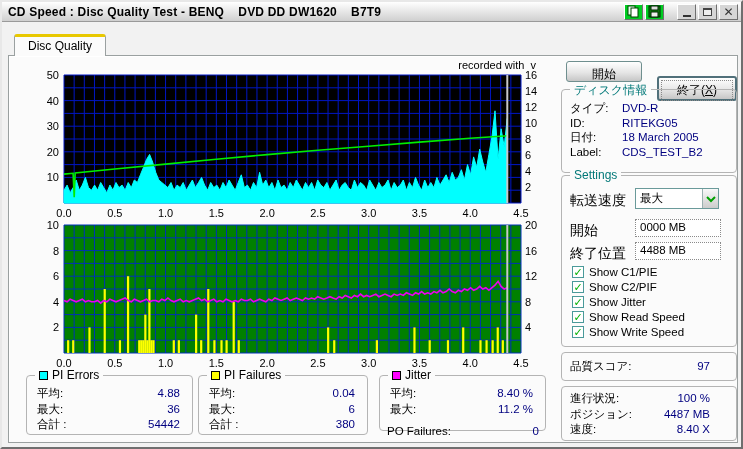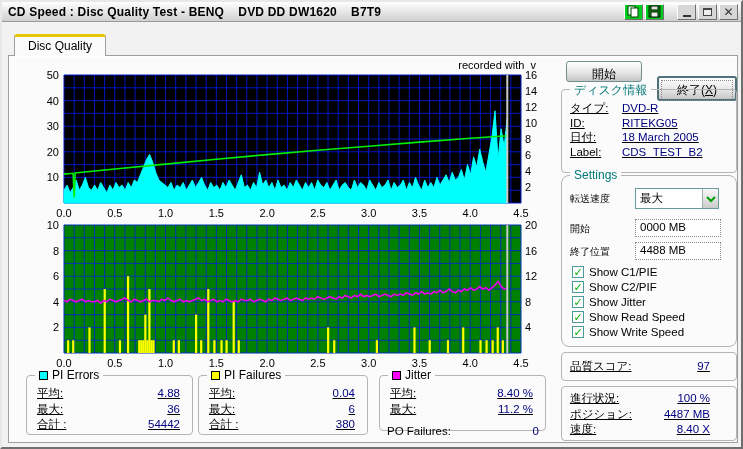--- a/index.html
+++ b/index.html
@@ -30,21 +30,21 @@
     font-size:12px; color:#000; z-index:3; }
   .tabpage { position:absolute; left:6px; top:53px; width:730px; height:388px;
     background:#fbfbfb; border:1px solid #9aa0a0; box-shadow:inset 1px 1px 0 #ffffff; }
   
   .chart-svg { position:absolute; left:22px; pointer-events:none; }
   #chart1 { top:7px; }
   #chart2 { top:157px; }
   .watermark { position:absolute; left:300px; top:3px; width:227px; text-align:right;
     font-size:11px; color:#000; white-space:pre; }
   
-  .grp { position:absolute; border:1px solid #b4b4b4; border-radius:4px;text-decoration:underline; }
+  .grp { position:absolute; border:1px solid #b4b4b4; border-radius:4px; }
   .grp-title { position:absolute; top:-8px; left:8px; background:#fbfbfb; padding:0 4px;
     font-size:12px; color:#007878; white-space:nowrap; display:flex; align-items:center; gap:4px; }
   .swatch { width:9px; height:9px; border:1px solid #000; display:inline-block; }
   .grp-title.black { color:#000; }
   .lbl { font-size:11.5px; color:#000; }
   .val { font-size:11.5px; color:#000080; }
   .rowflex { display:flex; justify-content:space-between; line-height:15px; }
   
   .stats-body { padding:10px 12px 0 10px; }
   .stats-body .rowflex { line-height:15.5px; }
@@ -64,21 +64,21 @@
   .field { position:absolute; border:1px dotted #8a8a8a; background:#fff;
     font-size:11.5px; color:#000; padding:1px 4px; }
   .dropdown { position:absolute; border:1px solid #6a9a9a; background:#fff; display:flex; }
   .dd-text { flex:1; font-size:11.5px; padding:2px 4px; color:#000; }
   .dd-btn { width:16px; background:linear-gradient(#f8f8f8,#cccccc); border-left:1px solid #9ab0b0;
     display:flex; align-items:center; justify-content:center; }
   .checkrow { position:absolute; display:flex; align-items:center; gap:5px; }
   .checkbox { width:12px; height:12px; background:#fff; border:1px solid #4a9a9a;
     display:flex; align-items:center; justify-content:center;
     color:#00b000; font-size:11px; font-weight:bold; line-height:10px; }
-  .setting-label { position:absolute; font-size:10px; color:#000; }
+  .setting-label { position:absolute; font-size:14px; color:#000; }
   .qp-row { display:flex; justify-content:space-between; padding:0 26px 0 8px; line-height:15.5px; }
 </style>
 </head>
 <body>
 
 <div class="window">
 
   <div class="titlebar">
     <span class="title-text">CD Speed : Disc Quality Test - BENQ    DVD DD DW1620    B7T9</span>
     <div class="tb-buttons">
@@ -411,21 +411,21 @@
             <span class="lbl">日付:</span>
             <span class="val">18 March 2005</span>
           </div>
         <div class="info-row">
             <span class="lbl">Label:</span>
             <span class="val">CDS_TEST_B2</span>
           </div>
       </div>
     </div>
 
-    <div class="grp" style="left:552px; top:119px; width:176px; height:172px;border-radius:8px;">
+    <div class="grp" style="left:552px; top:119px; width:176px; height:172px;">
       <div class="grp-title">Settings</div>
       <span class="setting-label" style="left:8px; top:16px;">転送速度</span>
       <div class="dropdown" style="left:73px; top:12px; width:84px; height:21px;">
         <span class="dd-text">最大</span>
         <span class="dd-btn">
           <svg width="10" height="8" viewBox="0 0 10 8">
             <path d="M1 2 L5 6 L9 2" fill="none" stroke="#00a000" stroke-width="2"></path>
           </svg>
         </span>
       </div>

